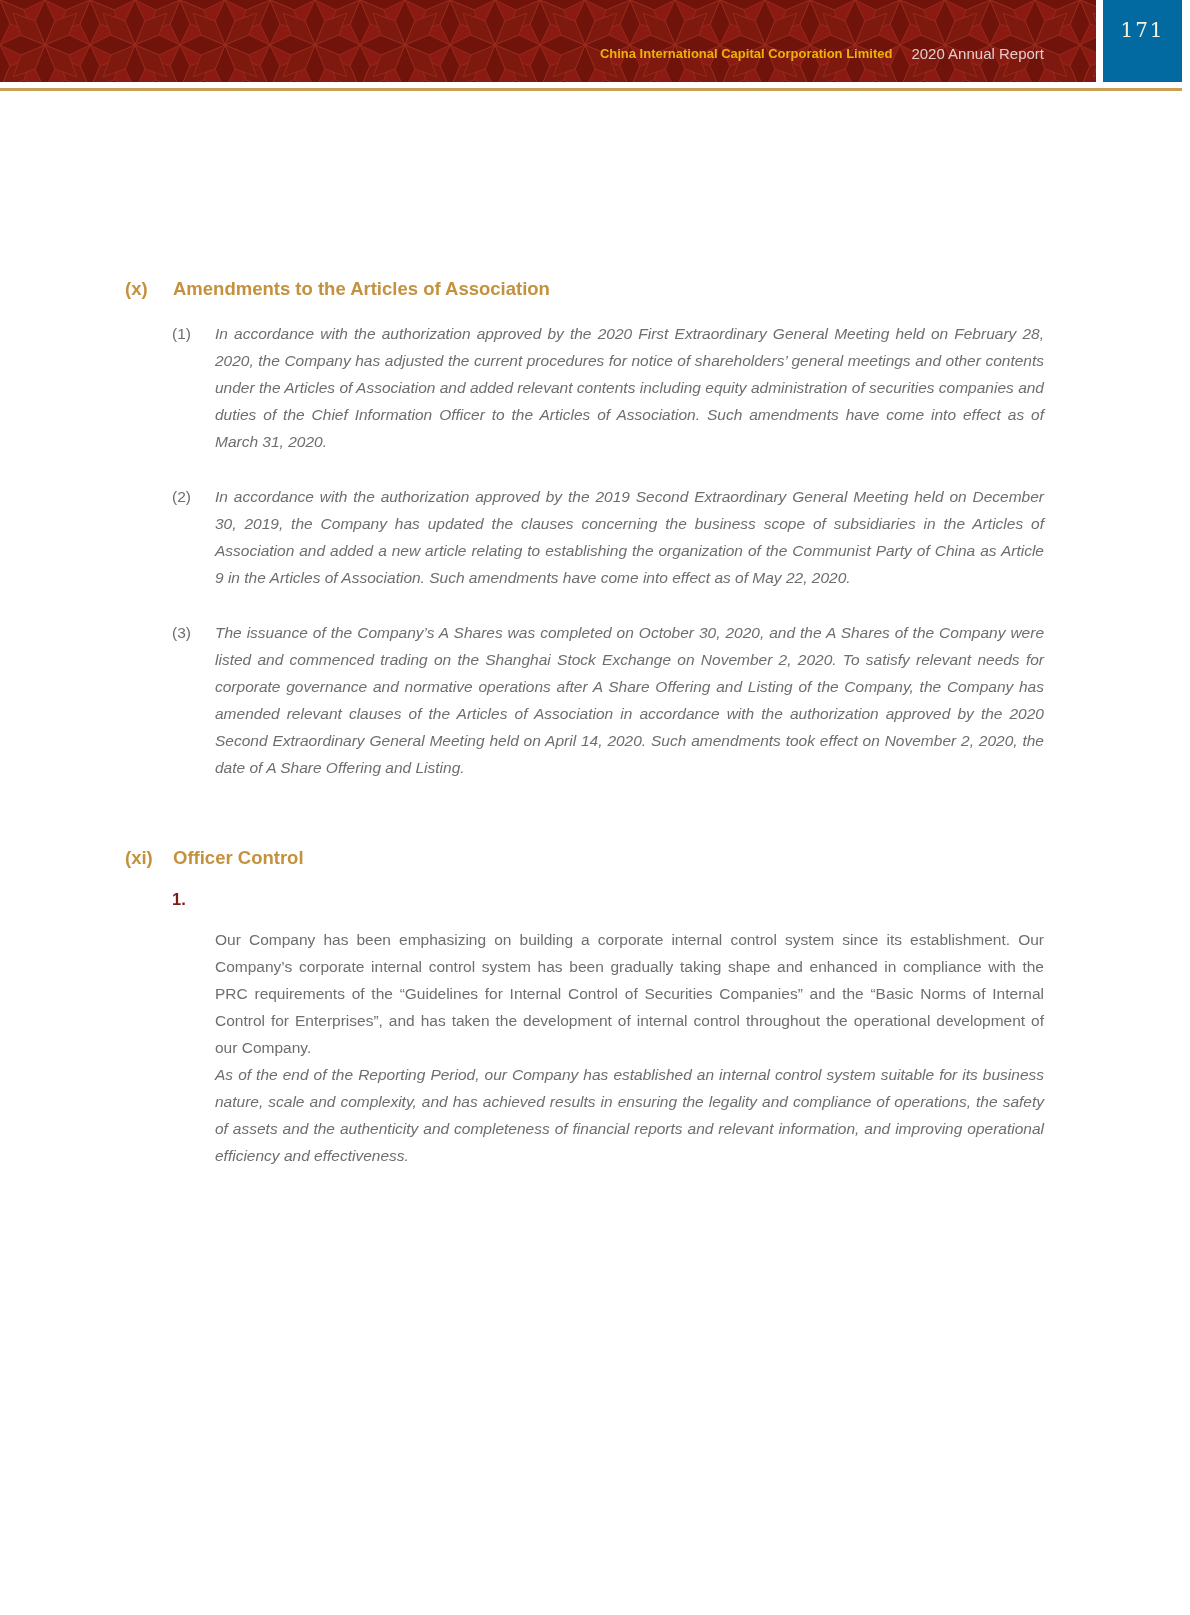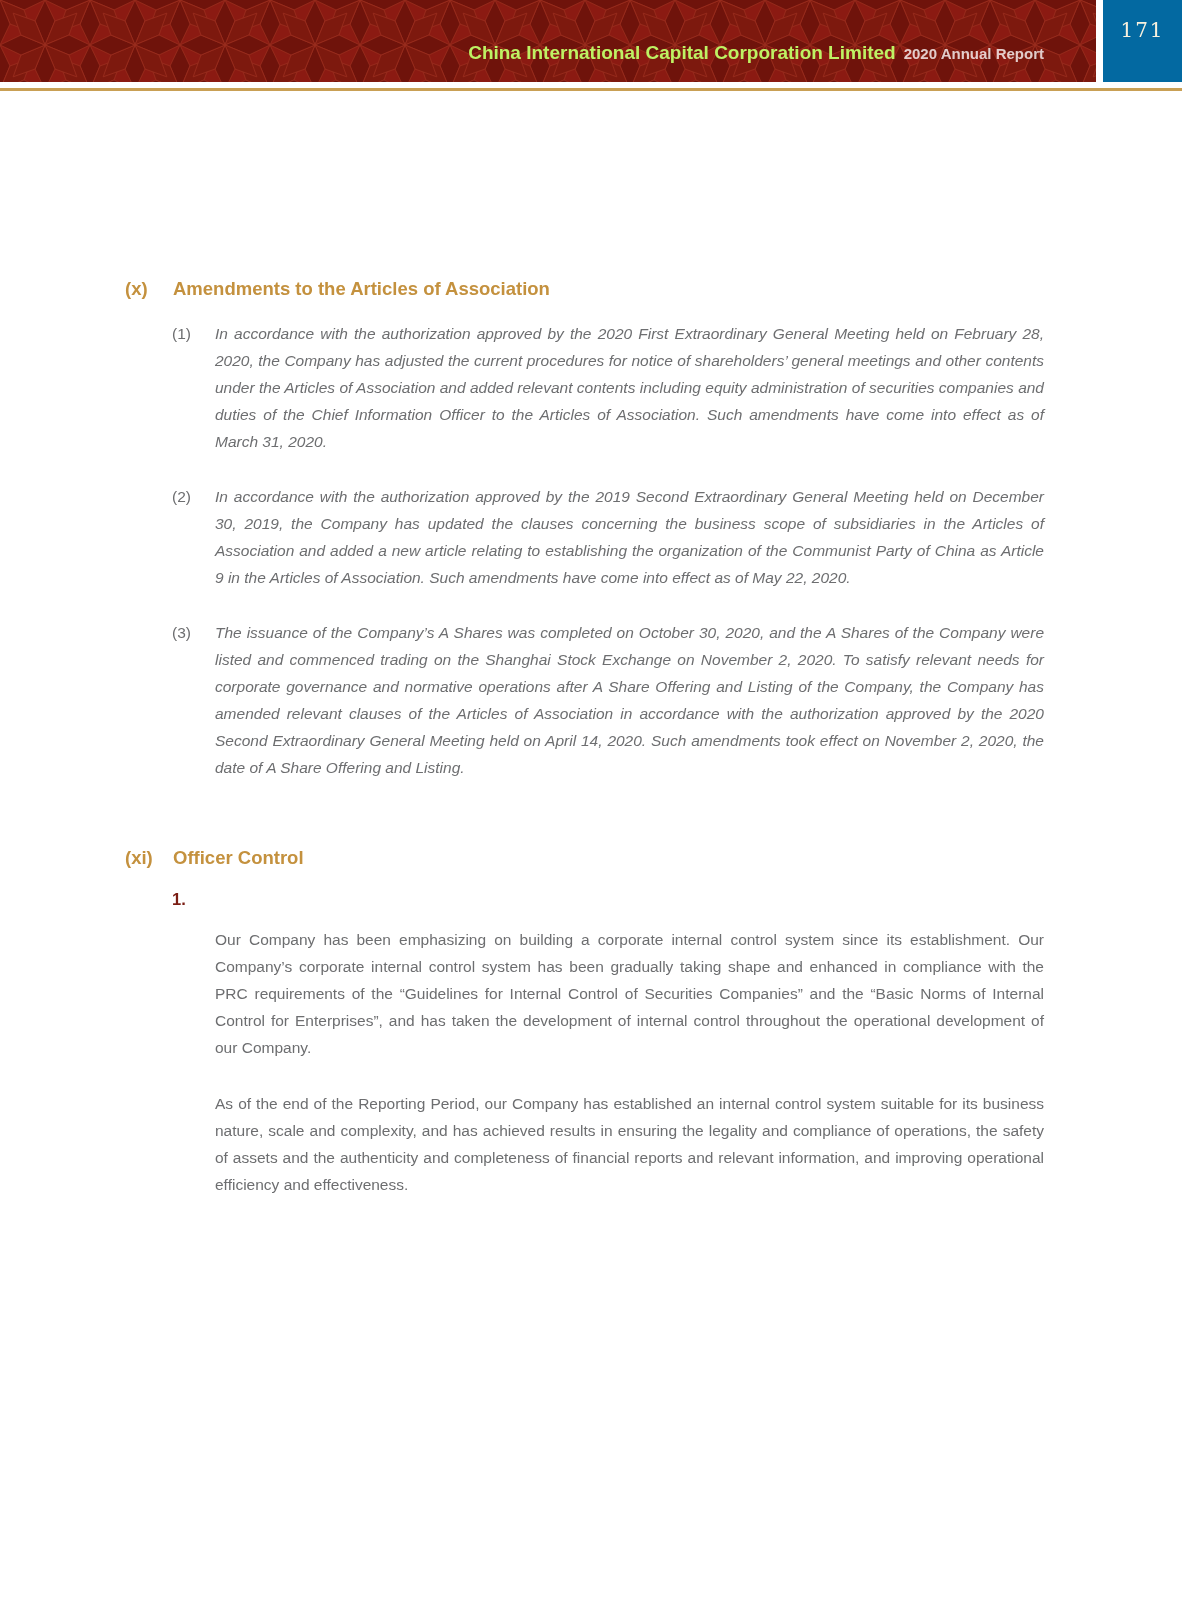--- a/index.html
+++ b/index.html
@@ -16,22 +16,22 @@
     position:absolute;left:0;top:0;width:1096px;height:82px;
     background:#8B1A12;overflow:hidden;
   }
   .band svg{display:block;}
   .band-text{
     position:absolute;right:52px;top:0;height:82px;width:700px;
     display:flex;align-items:center;justify-content:flex-end;
     padding-top:24px;box-sizing:border-box;
     white-space:nowrap;
   }
-  .band-text .company{color:#bef264;font-weight:bold;font-size:19px;}
-  .band-text .report{color:rgba(255,255,255,0.78);font-size:15px;margin-left:8px;font-weight:bold;}
+  .band-text .company{color:#eab308;font-weight:bold;font-size:13px;}
+  .band-text .report{color:rgba(255,255,255,0.78);font-size:15px;margin-left:19px;font-weight:normal;}
   .pagebox{
     position:absolute;left:1103px;top:0;width:79px;height:82px;
     background:#0369a1;
     display:flex;align-items:flex-start;justify-content:center;
     padding-top:18px;box-sizing:border-box;
   }
   .pagebox .pagenum{
     font-family:"DejaVu Serif","Liberation Serif",serif;
     font-size:20px;color:#F8F1DE;letter-spacing:2px;
   }
@@ -71,21 +71,21 @@
     padding-left:47px;margin-top:19px;
     color:#7A1D13;font-weight:bold;font-size:16.5px;line-height:22px;
   }
   .subsection-heading .num{width:43px;flex:0 0 43px;}
   .para{
     padding-left:90px;
     color:#6D6E70;font-size:15.5px;line-height:27px;
     text-align:justify;
   }
   .para.first{margin-top:16px;}
-  .para.next{margin-top:29px;}
+  .para.next{font-style:italic;}
 </style>
 </head>
 <body>
 
 <div class="header">
   <div class="band">
     <svg width="1096" height="82" aria-hidden="true">
       <defs>
         <g id="star8">
           <path d="M0,0 L-10,-24 L0,-45 L10,-24 Z" fill="#6F130B" stroke="#9A2C1C" stroke-width="0.8"></path>

